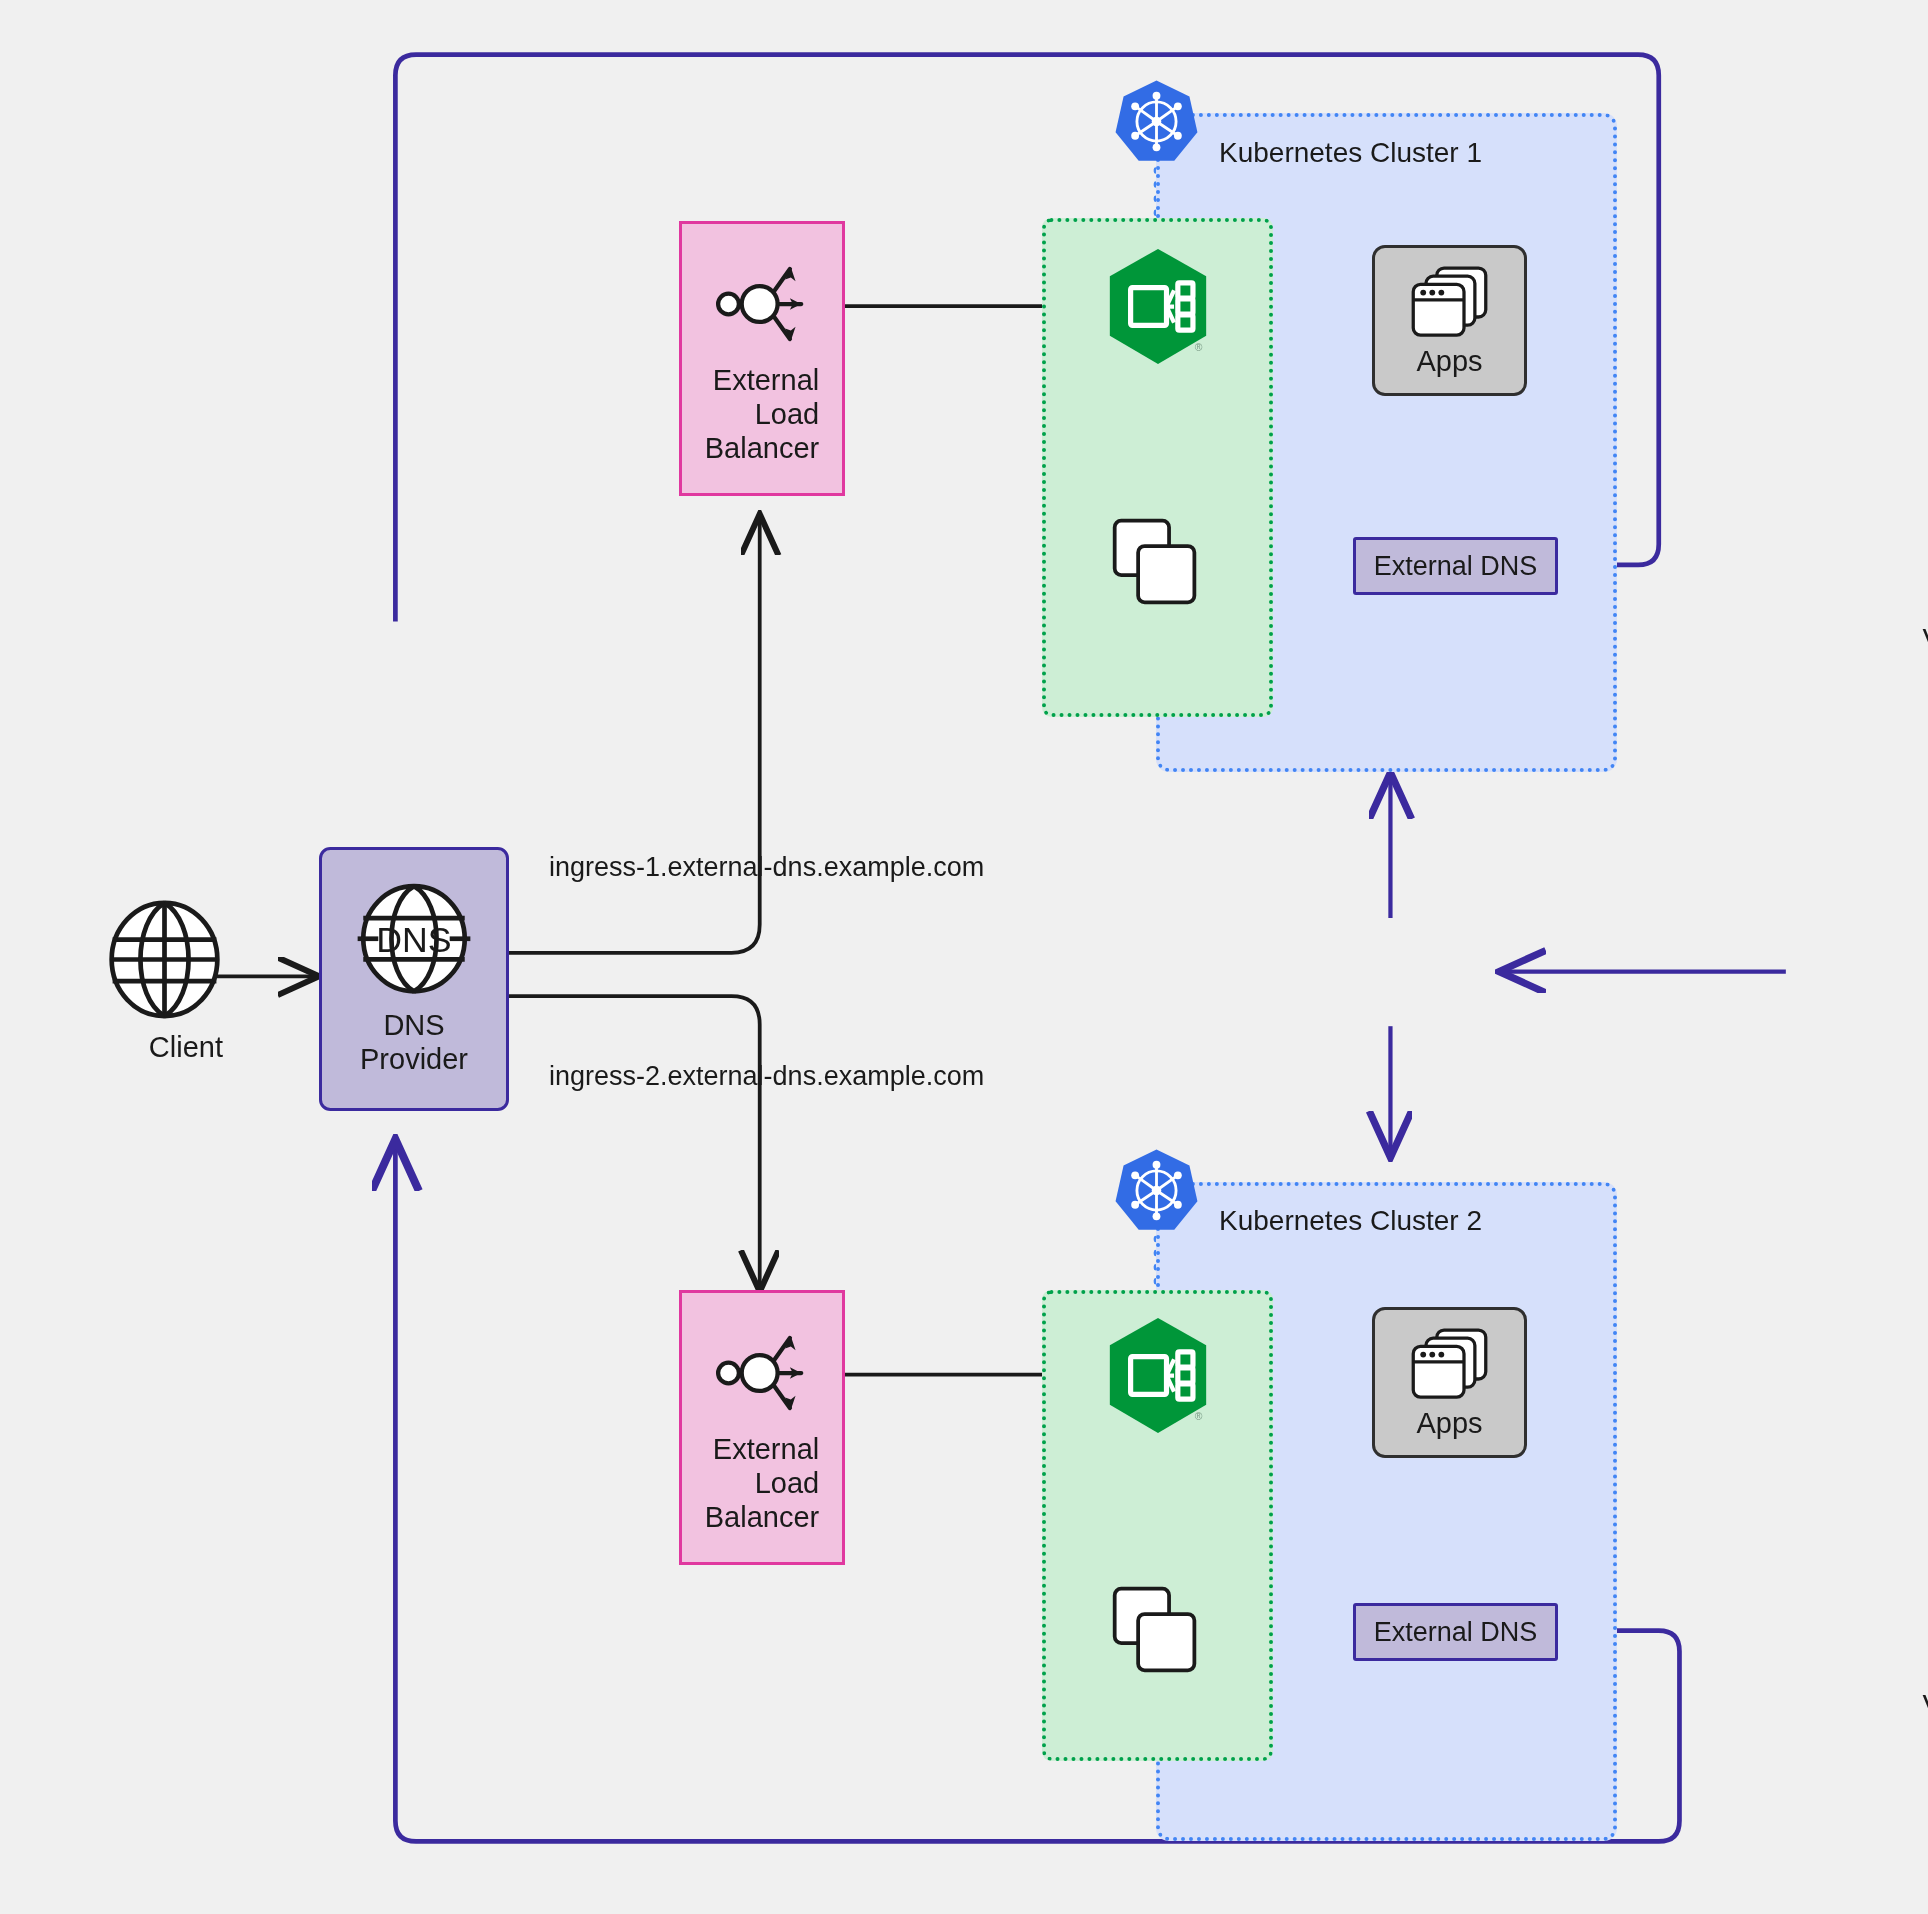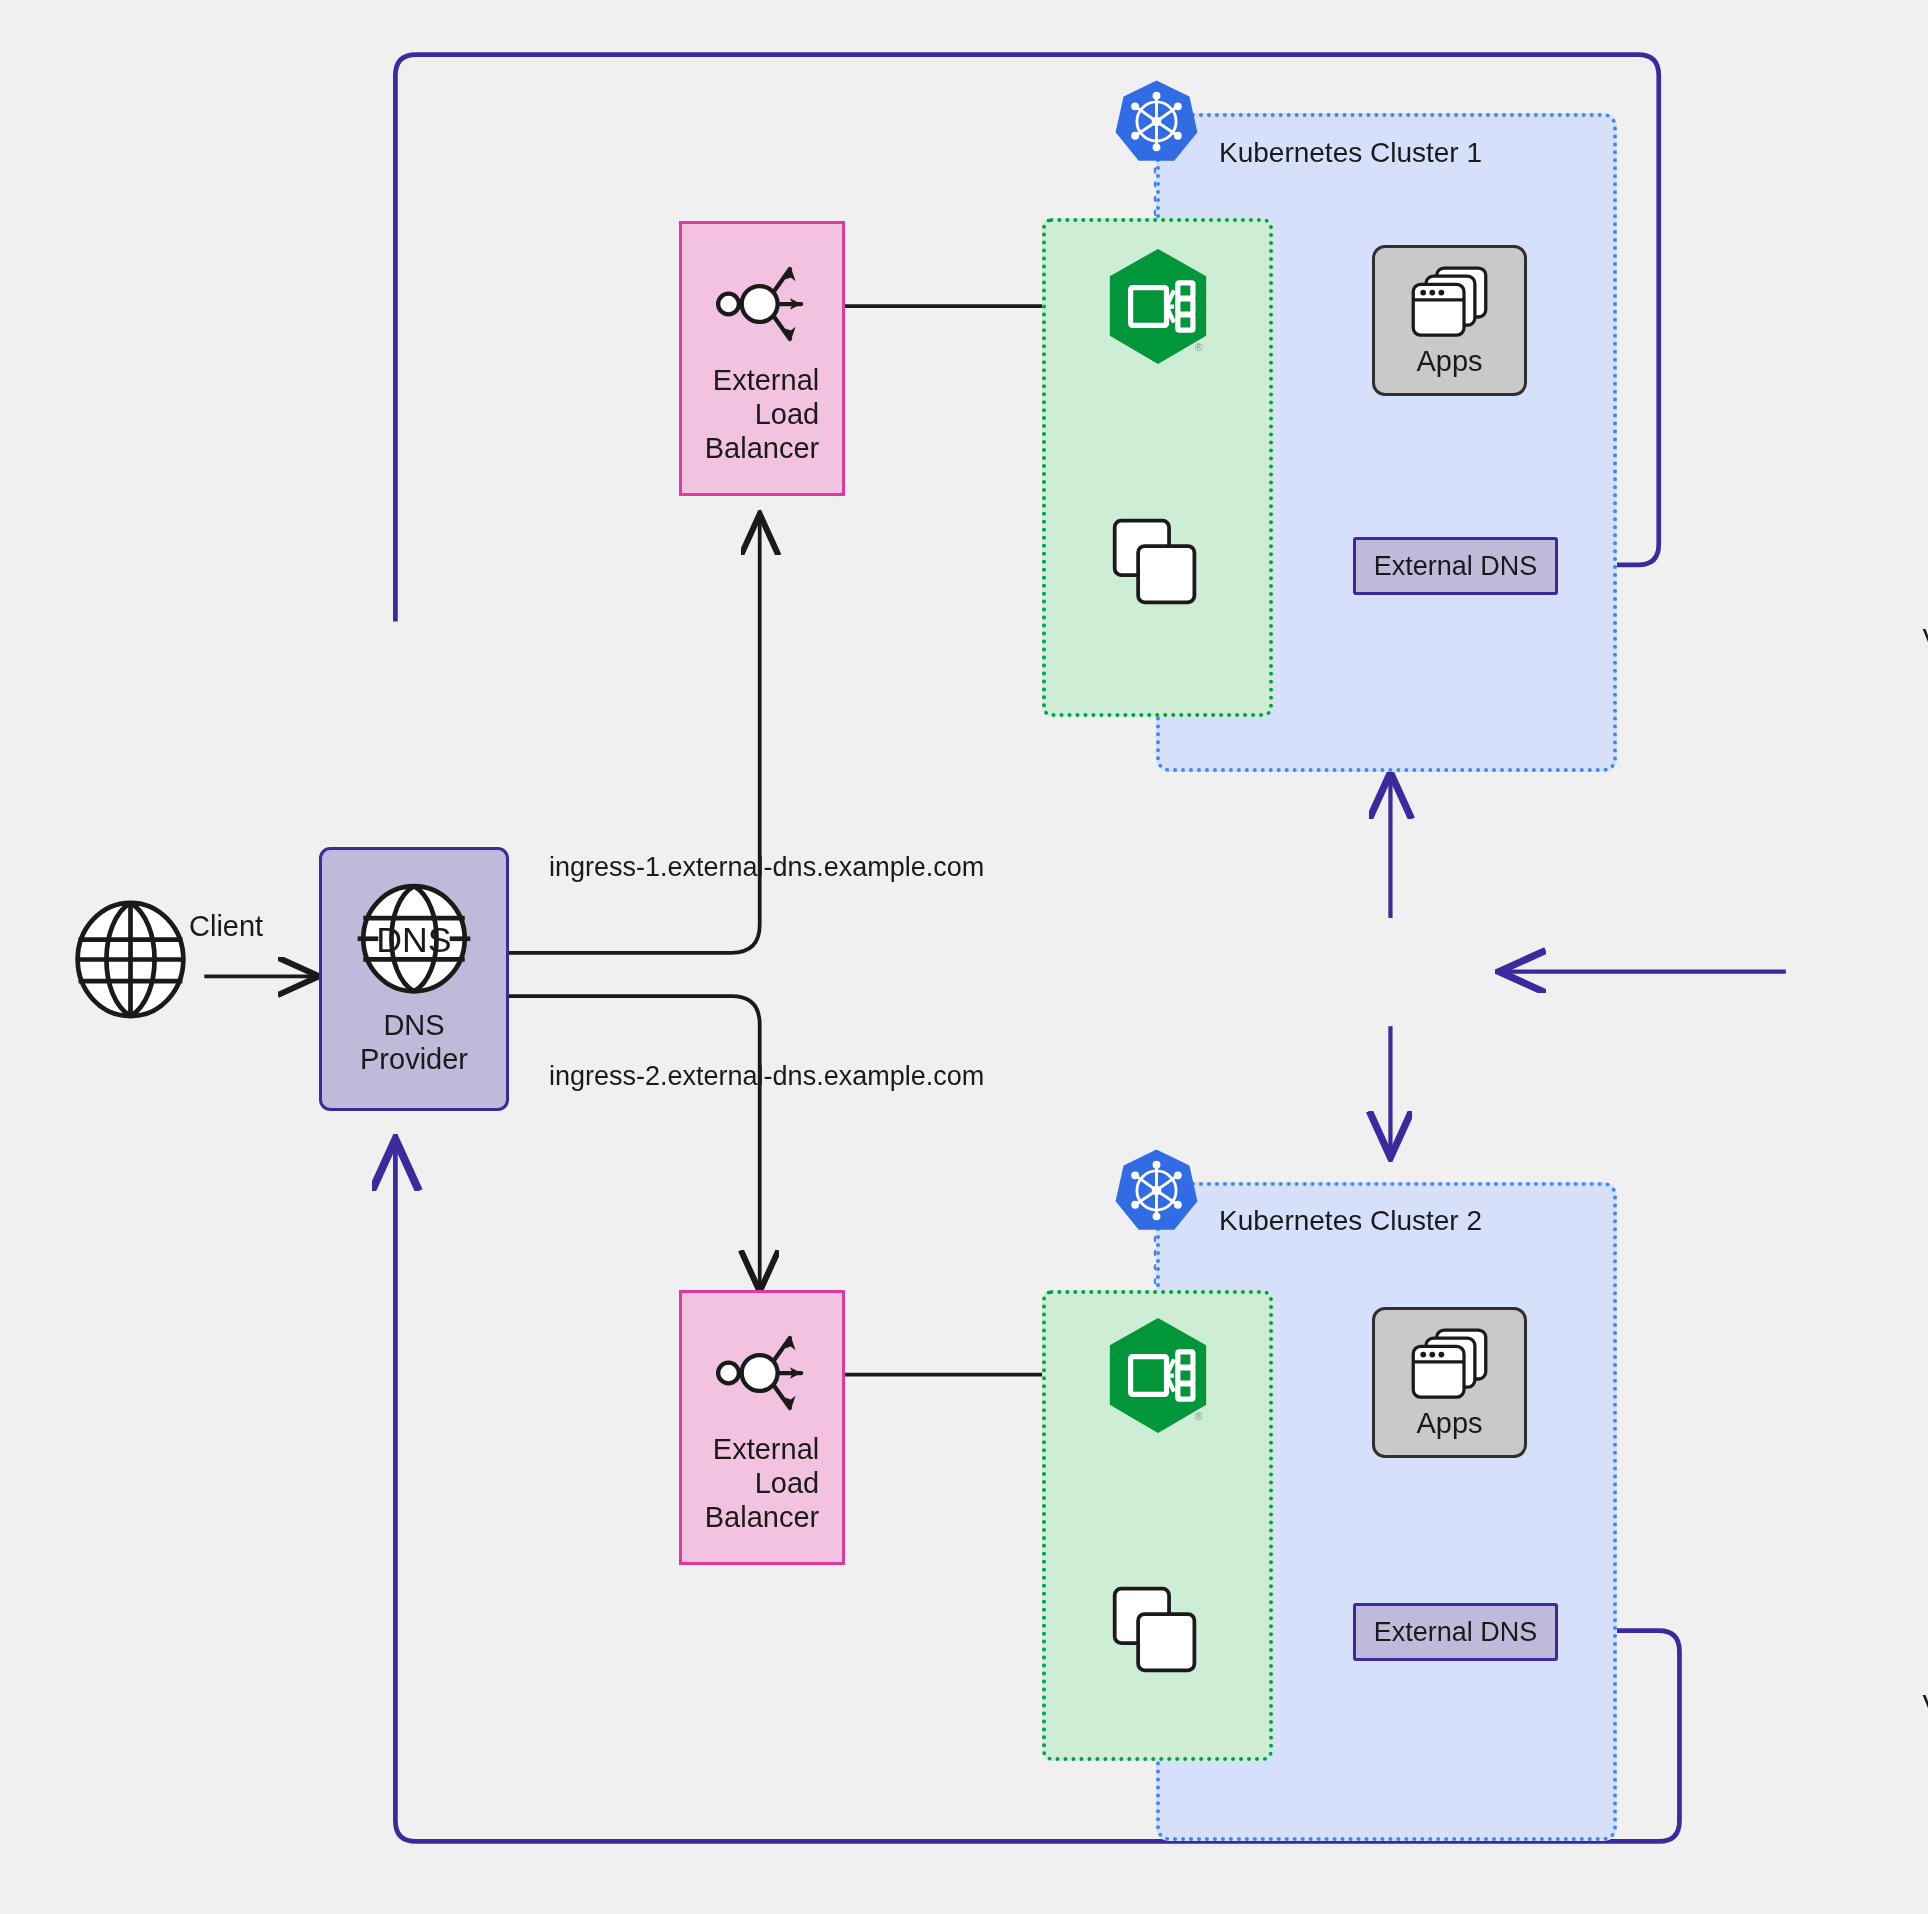--- a/index.html
+++ b/index.html
@@ -30,21 +30,21 @@
           font-size:27px;}
 
   .kapi{background:#d6e0fb;border:3.8px solid #4285f4;border-radius:7.5px;
         font-size:29px;line-height:34px;}
 
   .nglabel{position:absolute;font-size:29px;line-height:36px;text-align:center;
            width:100%;color:#1a1a1a;}
   .vslabel{position:absolute;font-size:29px;line-height:36px;text-align:center;
            width:100%;color:#1a1a1a;}
 
-  .endpoint{position:absolute;display:flex;flex-direction:row;align-items:flex-start;}
+  .endpoint{position:absolute;display:flex;flex-direction:column;align-items:flex-end;}
   .endpoint .cap{font-size:29px;line-height:36px;text-align:center;margin-top:9.4px;color:#1a1a1a;}
 
   .edgelabel{position:absolute;font-size:27px;color:#1a1a1a;white-space:nowrap;}
 
   .ico{display:block;}
 </style>
 </head>
 <body>
 
 <div id="stage">

